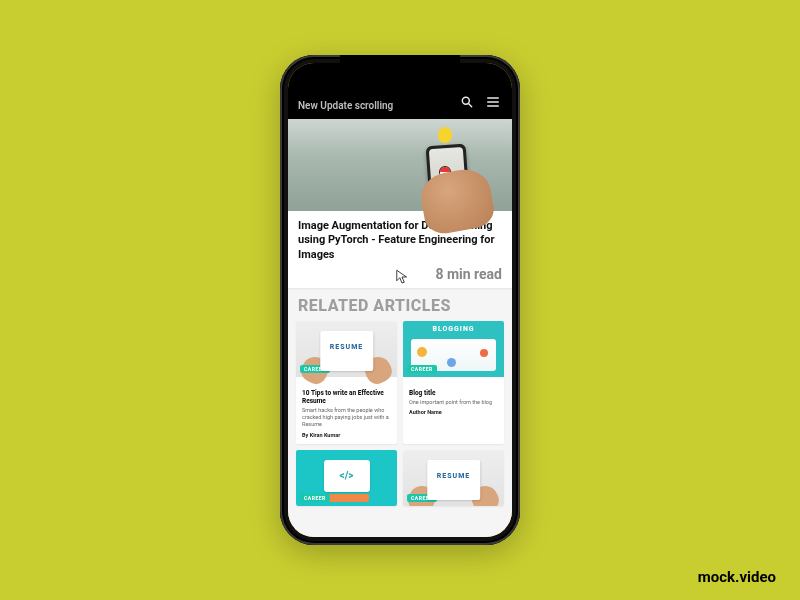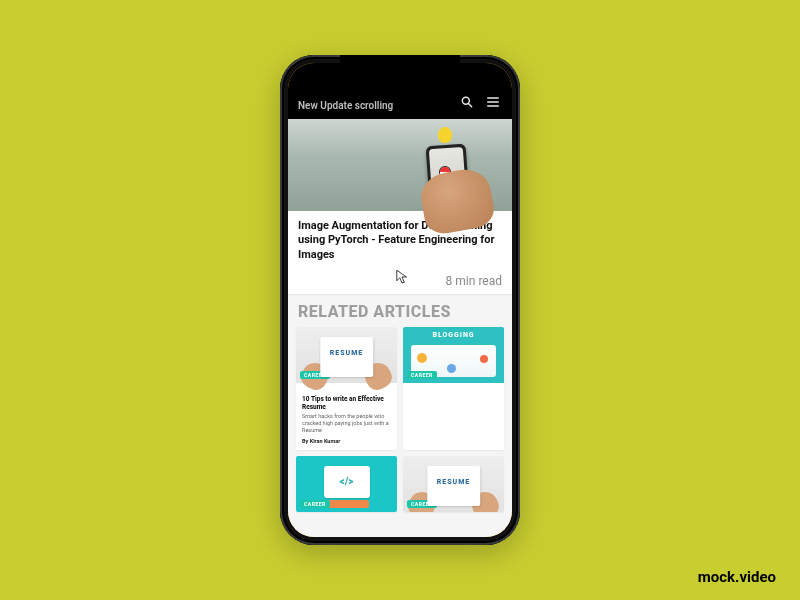--- a/index.html
+++ b/index.html
@@ -149,24 +149,24 @@
     padding: 8px 10px 6px 10px;
     box-shadow: 0 1px 2px rgba(0,0,0,0.08);
   }
   .hero-title {
     font-size: 11px;
     font-weight: 700;
     line-height: 1.3;
     color: #111;
   }
   .hero-meta {
-    margin-top: 12px;
+    margin-top: 4px;
     text-align: right;
-    font-size: 12px;
-    font-weight:400;
+    font-size: 14px;
+    font-weight:700;
     color: #888;
   }
   .section-heading {
     font-size: 16px;
     font-weight: 800;
     letter-spacing: 0.5px;
     color: #9e9e9e;
     padding: 2px 20px 6px 10px;
   }
   .grid {
@@ -355,20 +355,25 @@
         <div class="card">
           <div class="thumb blog">
             <div class="panel"></div>
             <div class="dots">
                 <div class="d d1"></div>
                 <div class="d d2"></div>
                 <div class="d d3"></div>
               </div>
             <div class="tag">CAREER</div>
           </div>
+          <div class="card-body">
+            <div class="card-title">Blog title</div>
+            <div class="card-sub">One important point from the blog</div>
+            <div class="card-author">Author Name</div>
+          </div>
         </div>
 
         <div class="card">
           <div class="thumb code">
             <div class="monitor"></div>
             <div class="kb"></div>
             <div class="tag">CAREER</div>
           </div>
         </div>
 

